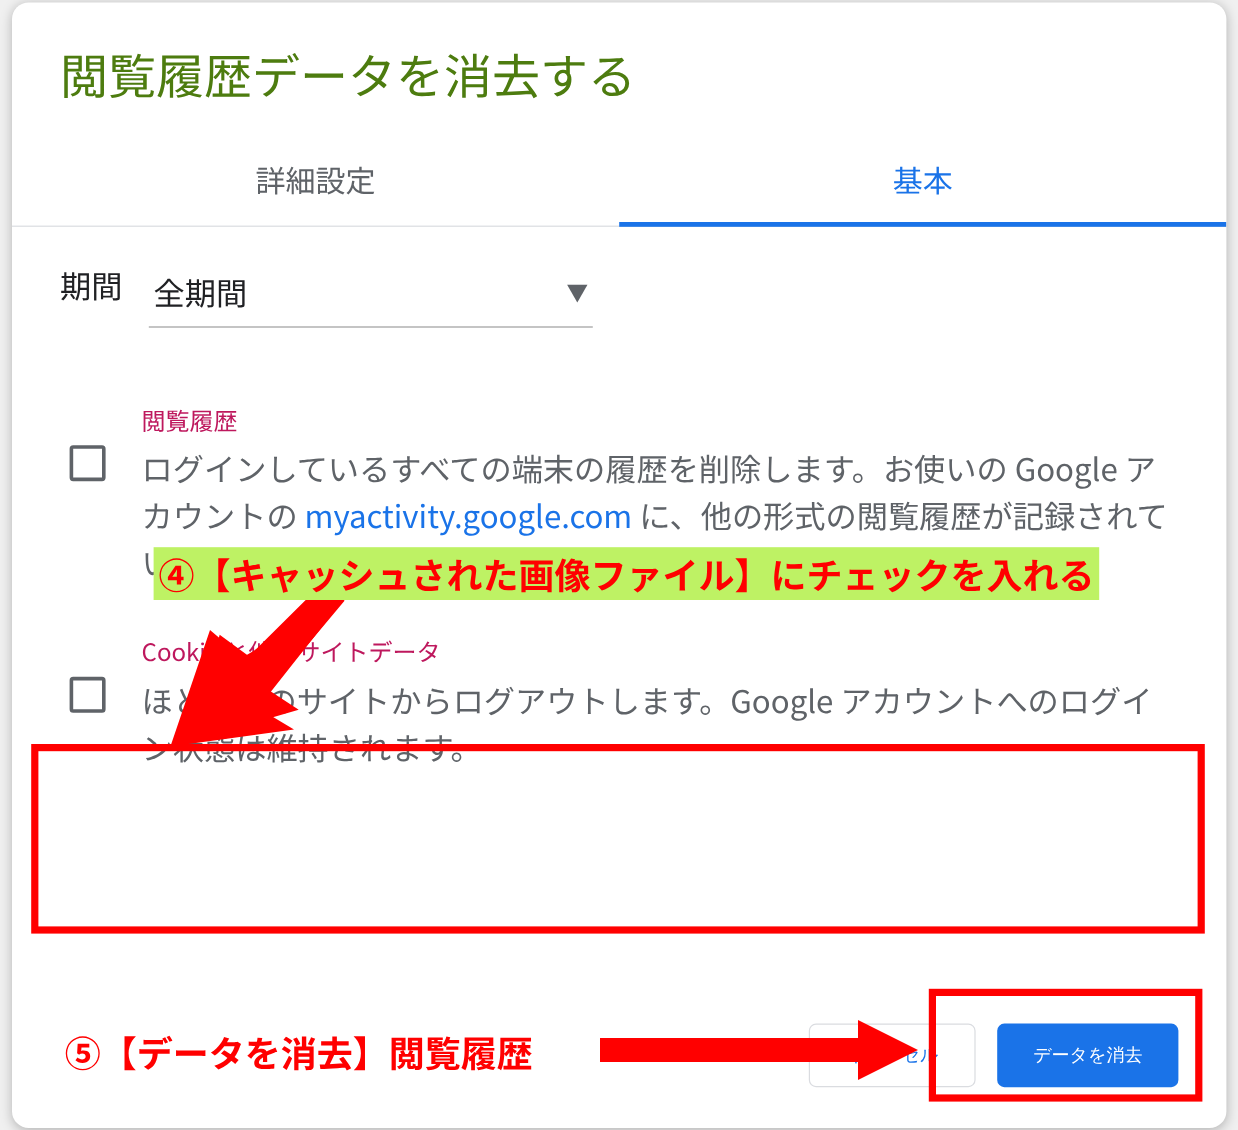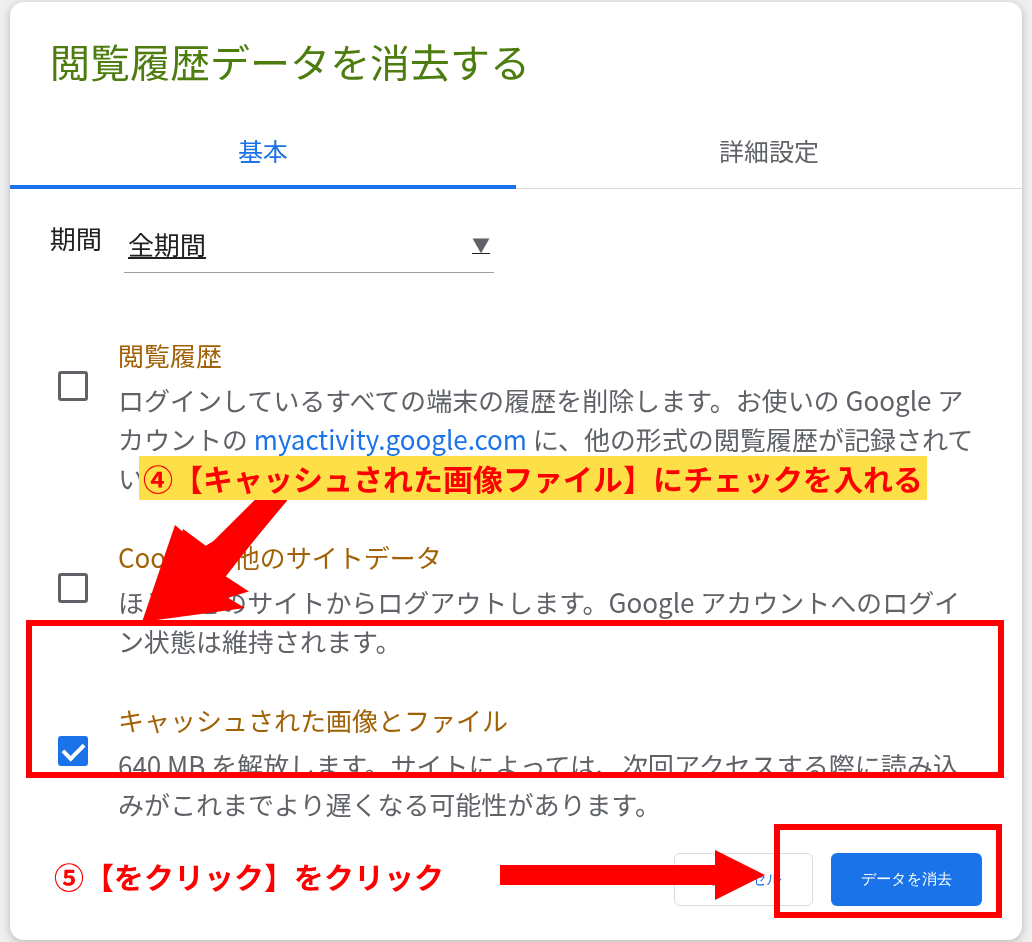--- a/index.html
+++ b/index.html
@@ -70,21 +70,20 @@
   .period-select {
     display: flex;
     align-items: center;
     justify-content: space-between;
     width: 370px;
     border-bottom: 1px solid #9e9e9e;
     padding: 6px 4px 10px 4px;
     font-size: 26px;
     color: #202124;
     cursor: pointer;
-    text-decoration: underline;
   }
   .dropdown-icon {
     color: #5f6368;
     font-size: 18px;
   }
   .option-row {
     display: flex;
     align-items: flex-start;
     gap: 30px;
     padding: 12px 0 28px 8px;
@@ -112,22 +111,22 @@
     width: 9px;
     height: 17px;
     border: solid #fff;
     border-width: 0 4px 4px 0;
     transform: rotate(45deg);
   }
   .option-text {
     flex: 1;
   }
   .option-title {
-    font-size: 26px;
-    color: #a16207;
+    font-size: 20px;
+    color: #be185d;
     margin-bottom: 6px;
     line-height: 1.5;
   }
   .option-desc {
     font-size: 26px;
     color: #5f6368;
     line-height: 1.5;
   }
   .option-desc a {
     color: #1a73e8;
@@ -171,26 +170,26 @@
     position: absolute;
     left: 774px;
     top: 824px;
     width: 228px;
     height: 94px;
     border: 6px solid #ff0000;
     pointer-events: none;
   }
   .anno-text-1 {
     position: absolute;
-    left: 139px;
+    left: 128px;
     top: 456px;
     font-size: 30px;
     font-weight: 700;
     color: #ff0000;
-    background: #fde047;
+    background: #bef264;
     padding: 0 4px;
     white-space: nowrap;
     pointer-events: none;
   }
   .anno-text-2 {
     position: absolute;
     left: 54px;
     top: 854px;
     font-size: 30px;
     font-weight: 700;
@@ -211,22 +210,22 @@
   }
 </style>
 </head>
 <body>
 
 <div class="dialog">
 
   <div class="dialog-title">閲覧履歴データを消去する</div>
 
   <div class="tabs">
+    <div class="tab">詳細設定</div>
     <div class="tab active">基本</div>
-    <div class="tab">詳細設定</div>
   </div>
 
   <div class="content">
 
     <div class="period-row">
       <span class="period-label">期間</span>
       <div class="period-select">
         <span>全期間</span>
         <span class="dropdown-icon">▼</span>
       </div>
@@ -243,27 +242,20 @@
     </div>
 
     <div class="option-row">
       <div class="checkbox"></div>
       <div class="option-text">
         <div class="option-title">Cookie と他のサイトデータ</div>
         <div class="option-desc">ほとんどのサイトからログアウトします。Google アカウントへのログイン状態は維持されます。</div>
       </div>
     </div>
 
-    <div class="option-row">
-      <div class="checkbox checked"></div>
-      <div class="option-text">
-        <div class="option-title">キャッシュされた画像とファイル</div>
-        <div class="option-desc">640 MB を解放します。サイトによっては、次回アクセスする際に読み込みがこれまでより遅くなる可能性があります。</div>
-      </div>
-    </div>
 
   </div>
 
   <div class="buttons">
     <button class="btn btn-cancel">キャンセル</button>
     <button class="btn btn-primary">データを消去</button>
   </div>
 
 </div>
 
@@ -274,13 +266,13 @@
   <polygon points="165,8 105,85 130,100 40,130 62,40 87,57 150,-10" fill="#ff0000" transform="rotate(2 90 70)"></polygon>
   <polygon points="170,5 95,100 125,118 22,132 55,35 82,58" fill="#ff0000"></polygon>
 </svg>
 
 <svg class="arrow2" width="270" height="50">
   <rect x="0" y="15" width="220" height="20" fill="#ff0000"></rect>
   <polygon points="215,0 265,25 215,50" fill="#ff0000"></polygon>
 </svg>
 
 <div class="anno-text-1">④【キャッシュされた画像ファイル】にチェックを入れる</div>
-<div class="anno-text-2">⑤【をクリック】をクリック</div>
+<div class="anno-text-2">⑤【データを消去】閲覧履歴</div>
 
 </body></html>

